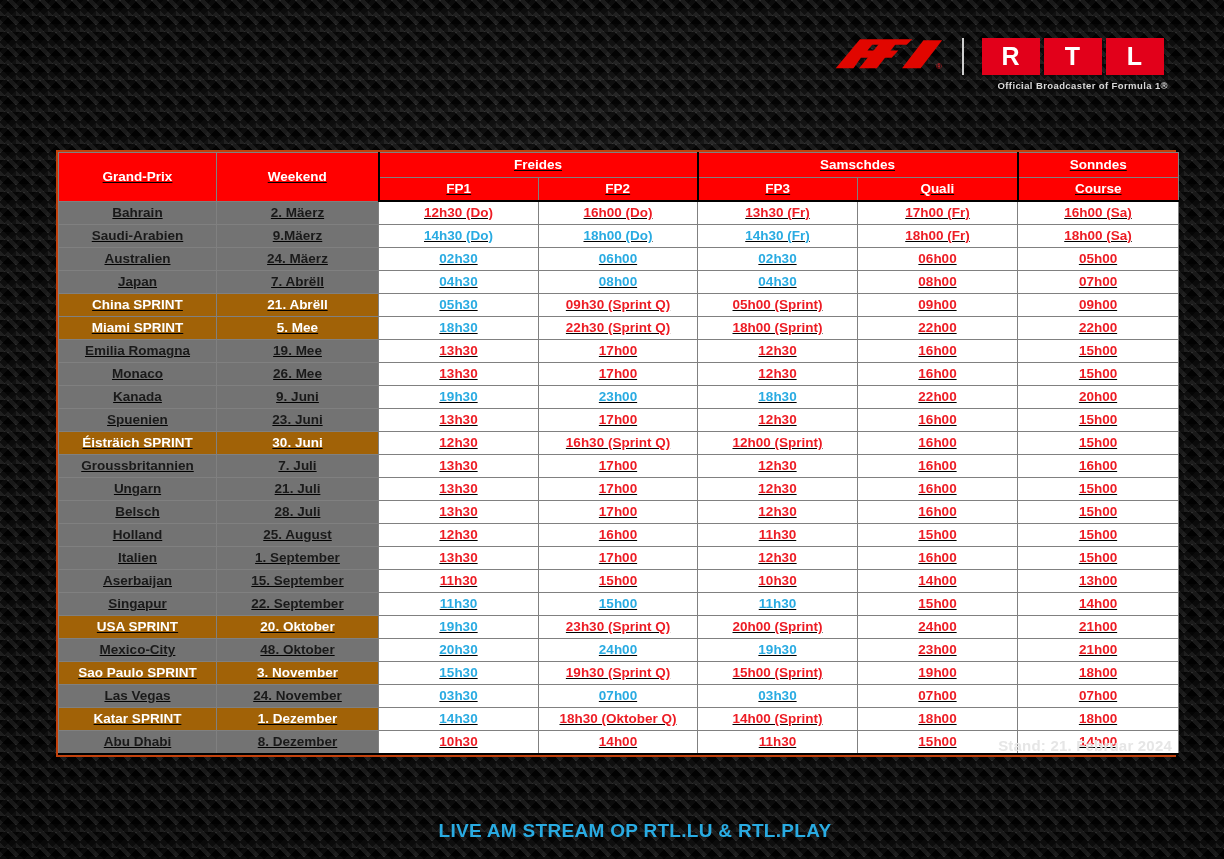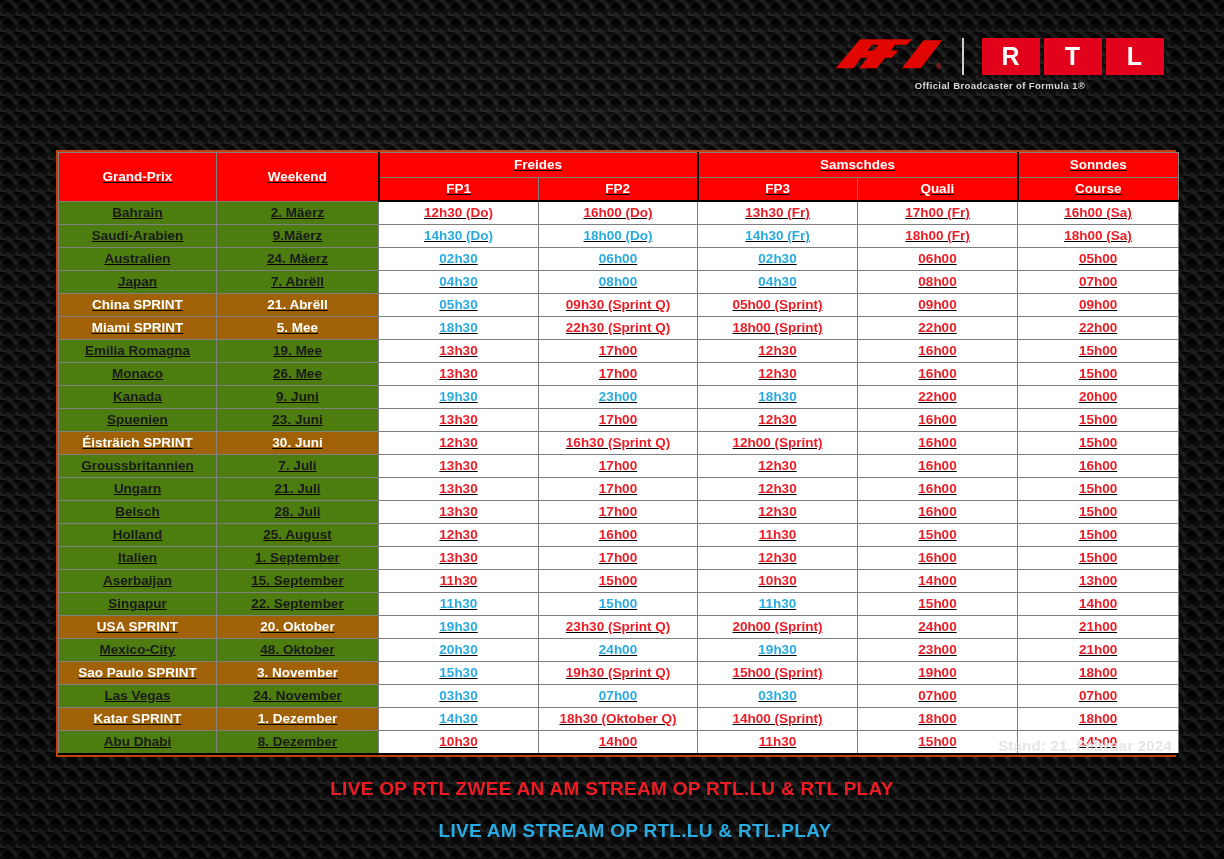--- a/index.html
+++ b/index.html
@@ -108,21 +108,21 @@
     font-weight: bold;
     line-height: 37px;
     text-align: center;
     letter-spacing: 1px;
   }
   .broadcaster {
     position: absolute;
     left: 0px;
     top: 44px;
     width: 336px;
-    text-align: center;
+    text-align: right;
     color: #d9d9d9;
     font-size: 9.5px;
     letter-spacing: 0.4px;
     font-weight: bold;
   }
 
   
   .tablewrap {
     position: absolute;
     left: 56px;
@@ -155,21 +155,21 @@
     font-size: 14px;
     border-color: #b00000;
   }
   th.hdr.vsep { border-left: 2px solid #000; }
   th.hdr.vsepr { border-right: 2px solid #000; }
   thead tr.hrow1 th { height: 24px; line-height: 24px; }
   thead tr.hrow2 th { height: 22px; line-height: 22px; }
   thead tr:last-child th { border-bottom: 2px solid #000; }
 
   td.name, td.date {
-    background: #4d7c0f;
+    background: #737373;
     color: #1a1a1a;
   }
   tr.sprint td.name, tr.sprint td.date {
     background: #a16207;
     color: #ffffff;
   }
   td.t {
     background: #ffffff;
     color: #ED1C24;
   }
@@ -477,15 +477,14 @@
             <td class="t">14h00</td>
             <td class="t sep">11h30</td>
             <td class="t">15h00</td>
             <td class="t sep">14h00</td>
           </tr>
         </tbody>
     </table>
   </div>
 
   <div class="stand">Stand: 21. Februar 2024</div>
-  <div class="legend1">LIVE OP RTL ZWEE AN AM STREAM OP RTL.LU &amp; RTL PLAY</div>
   <div class="legend2">LIVE AM STREAM OP RTL.LU &amp; RTL.PLAY</div>
 </div>
 
 </body></html>

